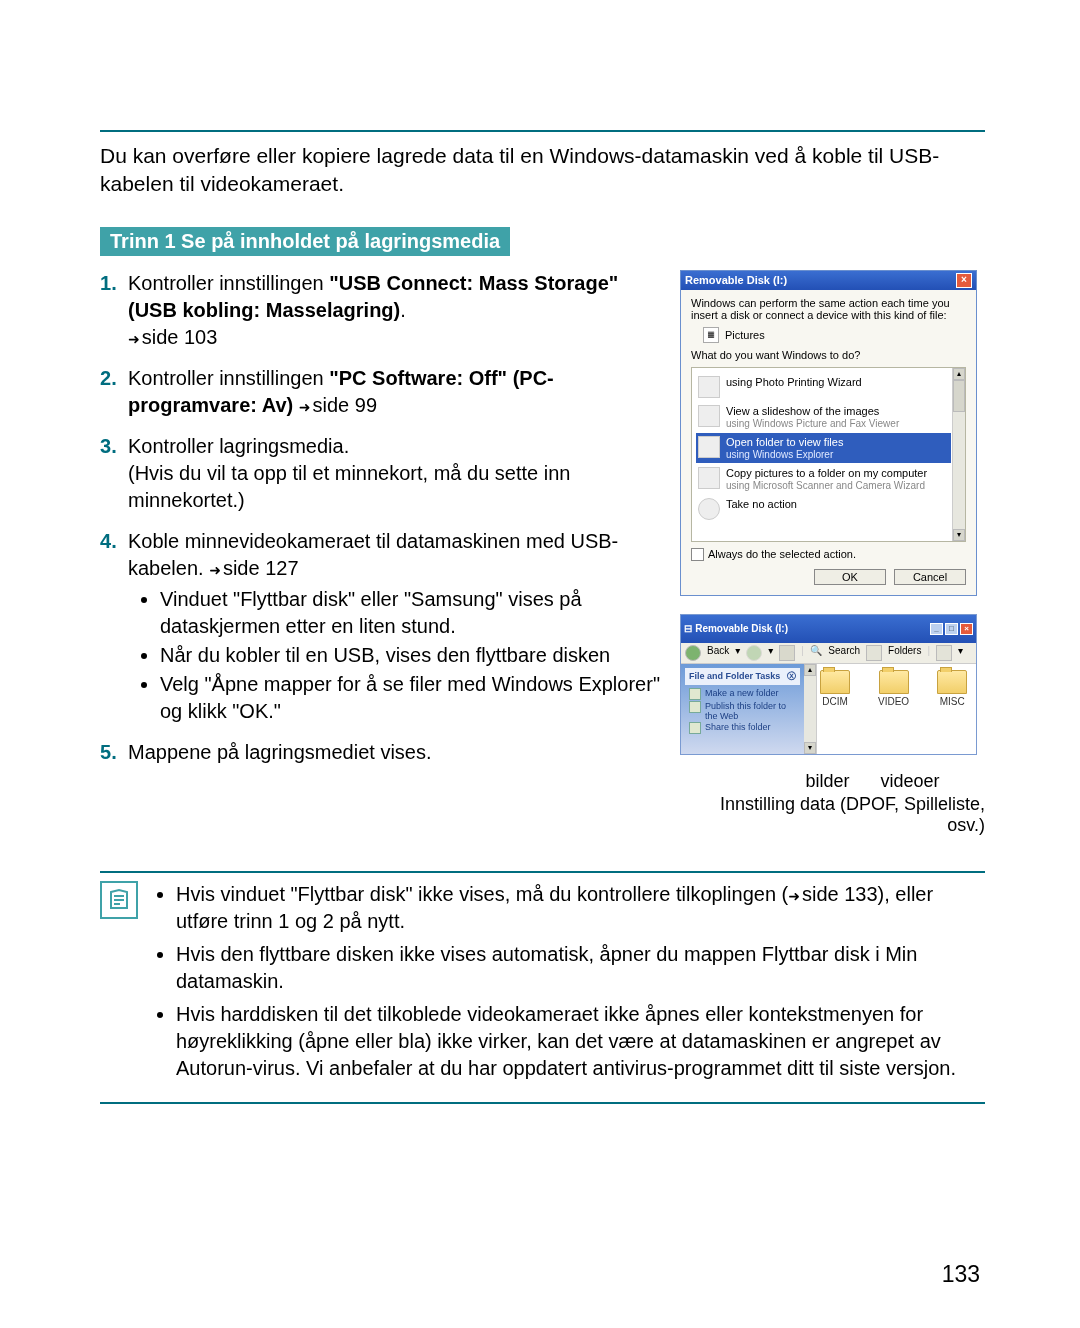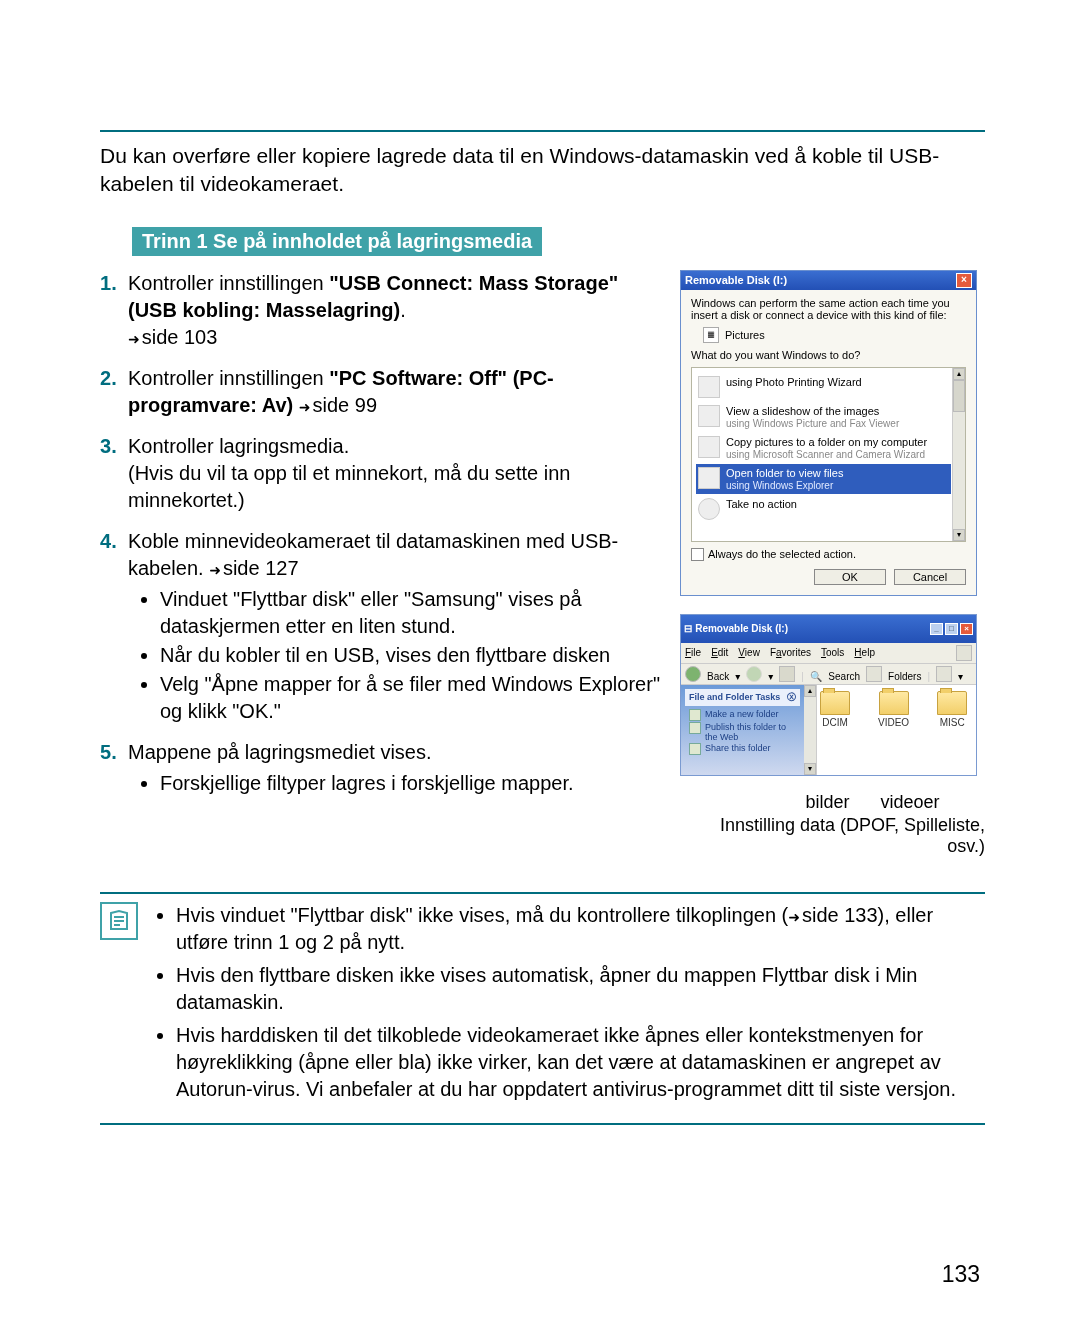--- a/index.html
+++ b/index.html
@@ -33,21 +33,20 @@
     color: #000;
   }
   .step-header {
     display: inline-block;
     background: #3fa2a8;
     color: #fff;
     font-weight: bold;
     font-size: 20px;
     padding: 3px 10px 3px 10px;
     margin-bottom: 14px;
-    margin-left: 32px;
   }
   .two-col {
     display: flex;
     gap: 18px;
     align-items: flex-start;
   }
   .left {
     flex: 1 1 55%;
     font-size: 20px;
     line-height: 1.35;
@@ -176,21 +175,21 @@
   .exp-title .wb { width:13px;height:12px;background:#bcd0ef;border:1px solid #fff;box-sizing:border-box;font-size:8px;text-align:center;line-height:10px;color:#345;}
   .exp-title .wb.close { background:#e55b3c;color:#fff;}
   .exp-menu {
     background:#efeee5;padding:2px 4px;border-bottom:1px solid #ccc;
     display:flex;gap:10px;justify-content:space-between;align-items:center;
   }
   .exp-menu .menus{display:flex;gap:10px;}
   .exp-menu u{text-decoration:underline;text-decoration-thickness:1px;text-underline-offset:1px;}
   .exp-tool {
     background:#efeee5;padding:2px 4px;border-bottom:1px solid #ccc;
-    display:flex;align-items:flex-end;gap:6px;font-size:10px;
+    display:flex;align-items:flex-start;gap:6px;font-size:10px;
   }
   .tb-ico{width:14px;height:14px;border:1px solid #bbb;background:#e3e3d8;display:inline-block;}
   .tb-ico.green{background:#7db36f;border-radius:50%;}
   .tb-ico.up{background:#d9d9cc;}
   .exp-body { display:flex; height:90px;}
   .exp-side {
     width:115px;background:linear-gradient(#6c9ad8,#cfd9ef);padding:4px;color:#fff;font-size:9px;
   }
   .side-title{background:#eaf0fb;color:#2a4d93;font-weight:bold;padding:2px 4px;margin-bottom:3px;border-radius:0;display:flex;justify-content:space-between;align-items:center;}
   .side-items{color:#1c3f84;padding-left:4px;}
@@ -246,23 +245,20 @@
           <span>Koble minnevideokameraet til datamaskinen med USB-kabelen. </span>
           <span class="arrow-ref"></span><span>side 127</span>
           <ul class="bullets">
             <li>Vinduet "Flyttbar disk" eller "Samsung" vises på dataskjermen etter en liten stund.</li>
             <li>Når du kobler til en USB, vises den flyttbare disken</li>
             <li>Velg "Åpne mapper for å se filer med Windows Explorer" og klikk "OK."</li>
           </ul>
         </li>
         <li>
           <span>Mappene på lagringsmediet vises.</span>
-          <ul class="bullets">
-            <li>Forskjellige filtyper lagres i forskjellige mapper.</li>
-          </ul>
         </li>
       </ol>
     </div>
 
     <div class="right">
 
       <div class="dialog1">
         <div class="titlebar">
           <span>Removable Disk (I:)</span>
           <span class="close-x">×</span>
@@ -276,27 +272,27 @@
           <div class="txt">What do you want Windows to do?</div>
           <div class="action-list">
             <div class="action-item">
               <div class="action-icon"></div>
               <div><span>using Photo Printing Wizard</span></div>
             </div>
             <div class="action-item">
               <div class="action-icon"></div>
               <div><span>View a slideshow of the images</span><br><span class="action-sub">using Windows Picture and Fax Viewer</span></div>
             </div>
+            <div class="action-item selected">
+              <div class="action-icon"></div>
+              <div><span>Open folder to view files</span><br><span class="action-sub">using Windows Explorer</span></div>
+            </div>
             <div class="action-item">
               <div class="action-icon"></div>
               <div><span>Copy pictures to a folder on my computer</span><br><span class="action-sub">using Microsoft Scanner and Camera Wizard</span></div>
-            </div>
-            <div class="action-item selected">
-              <div class="action-icon"></div>
-              <div><span>Open folder to view files</span><br><span class="action-sub">using Windows Explorer</span></div>
             </div>
             <div class="action-item">
               <div class="action-icon" style="border-radius:50%"></div>
               <div><span>Take no action</span></div>
             </div>
             <div class="scrollbar">
               <div class="scroll-arrow">▴</div>
               <div class="scroll-thumb"></div>
               <div style="position:absolute;bottom:0;width:100%;" class="scroll-arrow">▾</div>
             </div>
@@ -313,31 +309,20 @@
       </div>
 
       <div class="explorer">
         <div class="exp-title">
           <span><span>⊟</span> <span>Removable Disk (I:)</span></span>
           <span class="winbtns">
             <span class="wb">_</span>
             <span class="wb">□</span>
             <span class="wb close">×</span>
           </span>
-        </div>
-        <div class="exp-menu">
-          <span class="menus">
-            <span><u>F</u>ile</span>
-            <span><u>E</u>dit</span>
-            <span><u>V</u>iew</span>
-            <span>F<u>a</u>vorites</span>
-            <span><u>T</u>ools</span>
-            <span><u>H</u>elp</span>
-          </span>
-          <span class="tb-ico"></span>
         </div>
         <div class="exp-tool">
           <span class="tb-ico green"></span>
           <span>Back</span> ▾
           <span class="tb-ico green" style="opacity:.4"></span> ▾
           <span class="tb-ico up"></span>
           <span style="color:#ccc">|</span>
           <span>🔍</span><span>Search</span>
           <span class="tb-ico"></span><span>Folders</span>
           <span style="color:#ccc">|</span>

